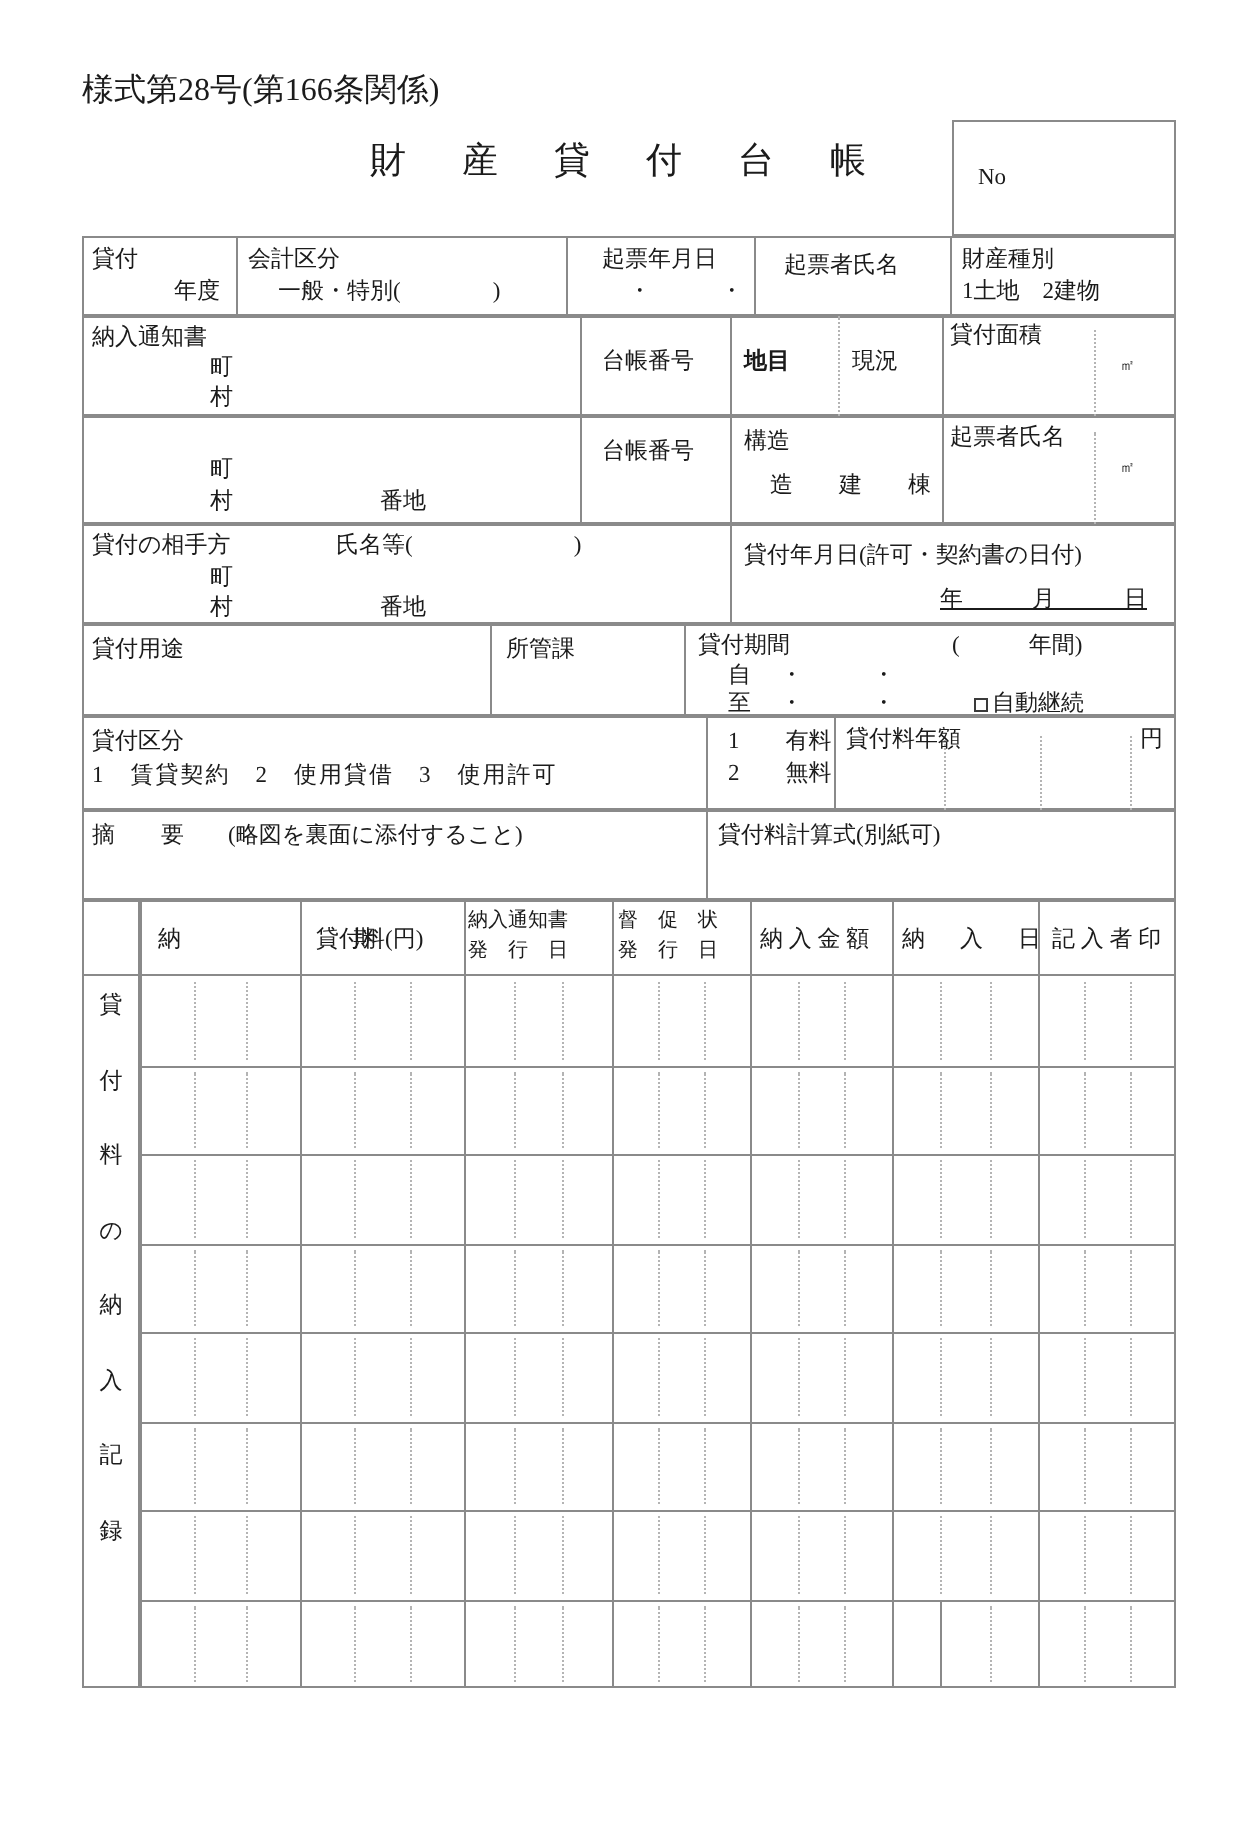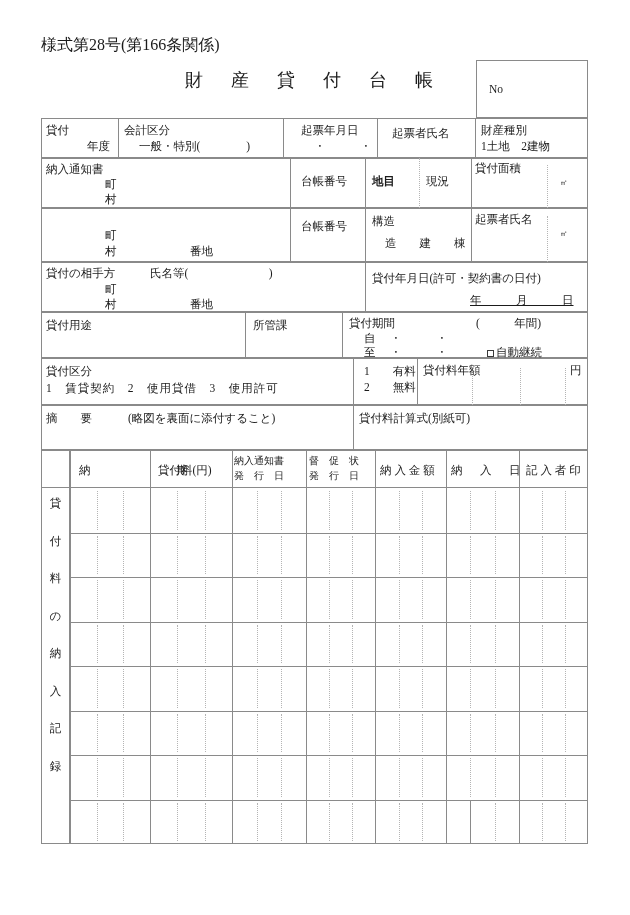--- a/index.html
+++ b/index.html
@@ -147,21 +147,21 @@
   <div class="t" style="left:301px; top:219px;">台帳番号</div>
   <div class="t" style="left:372px; top:214px;">構造</div>
   <div class="t" style="left:385px; top:236px;">造　　建　　棟</div>
   <div class="t" style="left:475px; top:212px;">起票者氏名</div>
   <div class="t xs" style="left:560px; top:229px;">㎡</div>
 
   <div class="bx" style="left:41px; top:262px; width:547px; height:50px;"></div>
   <div class="cell br" style="left:41px; top:262px; width:325px; height:50px;"></div>
 
   <div class="t" style="left:46px; top:266px;">貸付の相手方</div>
-  <div class="t" style="left:150px; top:266px;text-align:center;">氏名等(　　　　　　　)</div>
+  <div class="t" style="left:168px; top:266px;text-align:center;">氏名等(　　　　　　　)</div>
   <div class="t" style="left:105px; top:282px;">町</div>
   <div class="t" style="left:105px; top:297px;">村</div>
   <div class="t" style="left:190px; top:297px;">番地</div>
   <div class="t" style="left:372px; top:271px;">貸付年月日(許可・契約書の日付)</div>
   <div class="t" style="left:470px; top:293px;text-decoration:underline;">年　　　月　　　日</div>
 
   <div class="bx" style="left:41px; top:312px; width:547px; height:46px;"></div>
   <div class="cell br" style="left:41px; top:312px; width:205px; height:46px;"></div>
   <div class="cell br" style="left:246px; top:312px; width:97px; height:46px;"></div>
 
@@ -186,21 +186,21 @@
   <div class="t sp1" style="left:46px; top:381px;">1　賃貸契約　2　使用貸借　3　使用許可</div>
   <div class="t" style="left:364px; top:364px;">1　　有料</div>
   <div class="t" style="left:364px; top:380px;">2　　無料</div>
   <div class="t" style="left:423px; top:363px;">貸付料年額</div>
   <div class="t" style="left:570px; top:363px;">円</div>
 
   <div class="bx" style="left:41px; top:405px; width:547px; height:45px;"></div>
   <div class="cell br" style="left:41px; top:405px; width:313px; height:45px;"></div>
 
   <div class="t" style="left:46px; top:411px;">摘　　要</div>
-  <div class="t" style="left:128px; top:411px;">(略図を裏面に添付すること)</div>
+  <div class="t" style="left:114px; top:411px;">(略図を裏面に添付すること)</div>
   <div class="t" style="left:359px; top:411px;">貸付料計算式(別紙可)</div>
 
   <div class="bx" style="left:41px; top:450px; width:547px; height:394px;"></div>
 
   <div class="cell br" style="left:41px; top:450px; width:29px; height:394px;"></div>
   <div id="spine-holder" style="position:absolute; left:41px; top:490px; width:29px; height:300px;">
       <div class="vlabel" style="top: 8px;">貸</div>
       <div class="vlabel" style="top: 45.5px;">付</div>
       <div class="vlabel" style="top: 83px;">料</div>
       <div class="vlabel" style="top: 120.5px;">の</div>

